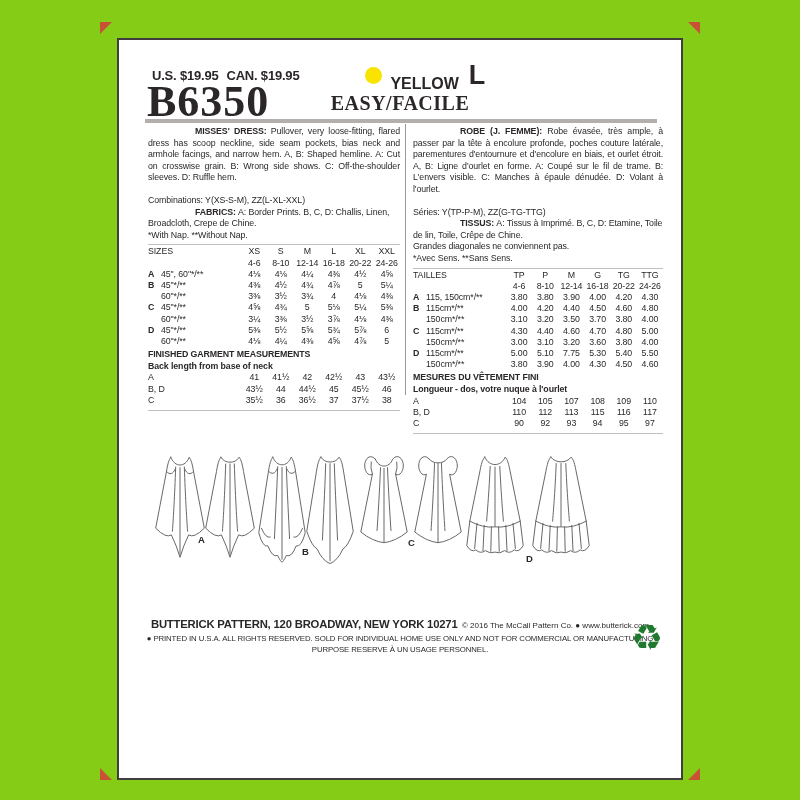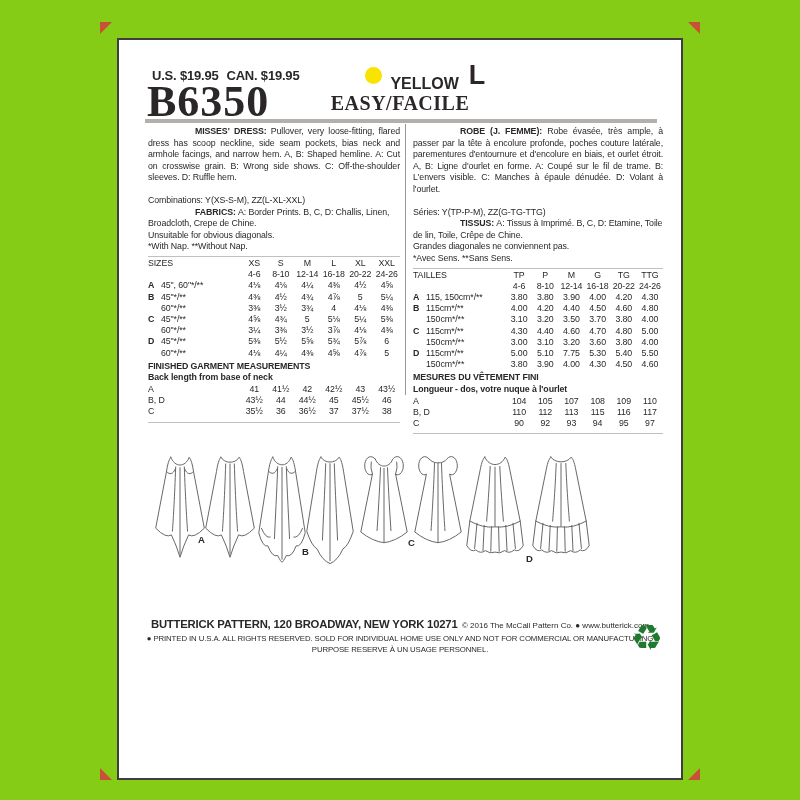--- a/index.html
+++ b/index.html
@@ -80,21 +80,20 @@
 
     <div class="patnum">B6350</div>
     <div class="difficulty">EASY/FACILE</div>
     <div class="toprule"></div>
     <div class="vdiv"></div>
 
     <div class="col left">
       <p class="desc"><b class="lead">MISSES' DRESS: </b><span>Pullover, very loose-fitting, flared dress has scoop neckline, side seam pockets, bias neck and armhole facings, and narrow hem. A, B: Shaped hemline. A: Cut on crosswise grain. B: Wrong side shows. C: Off-the-shoulder sleeves. D: Ruffle hem.</span></p>
       <p class="combos">Combinations: Y(XS-S-M), ZZ(L-XL-XXL)</p>
       <p class="note"><b class="lead">FABRICS: </b><span>A: Border Prints. B, C, D: Challis, Linen, Broadcloth, Crepe de Chine.</span></p>
-      <p class="note">Unsuitable for obvious diagonals.</p>
       <p class="note">*With Nap. **Without Nap.</p>
       <div class="ytable" id="yardage-en">
           <div class="trow">
             <span class="span2">SIZES</span>
             <span class="tnum">XS</span>
             <span class="tnum">S</span>
             <span class="tnum">M</span>
             <span class="tnum">L</span>
             <span class="tnum">XL</span>
             <span class="tnum">XXL</span>

